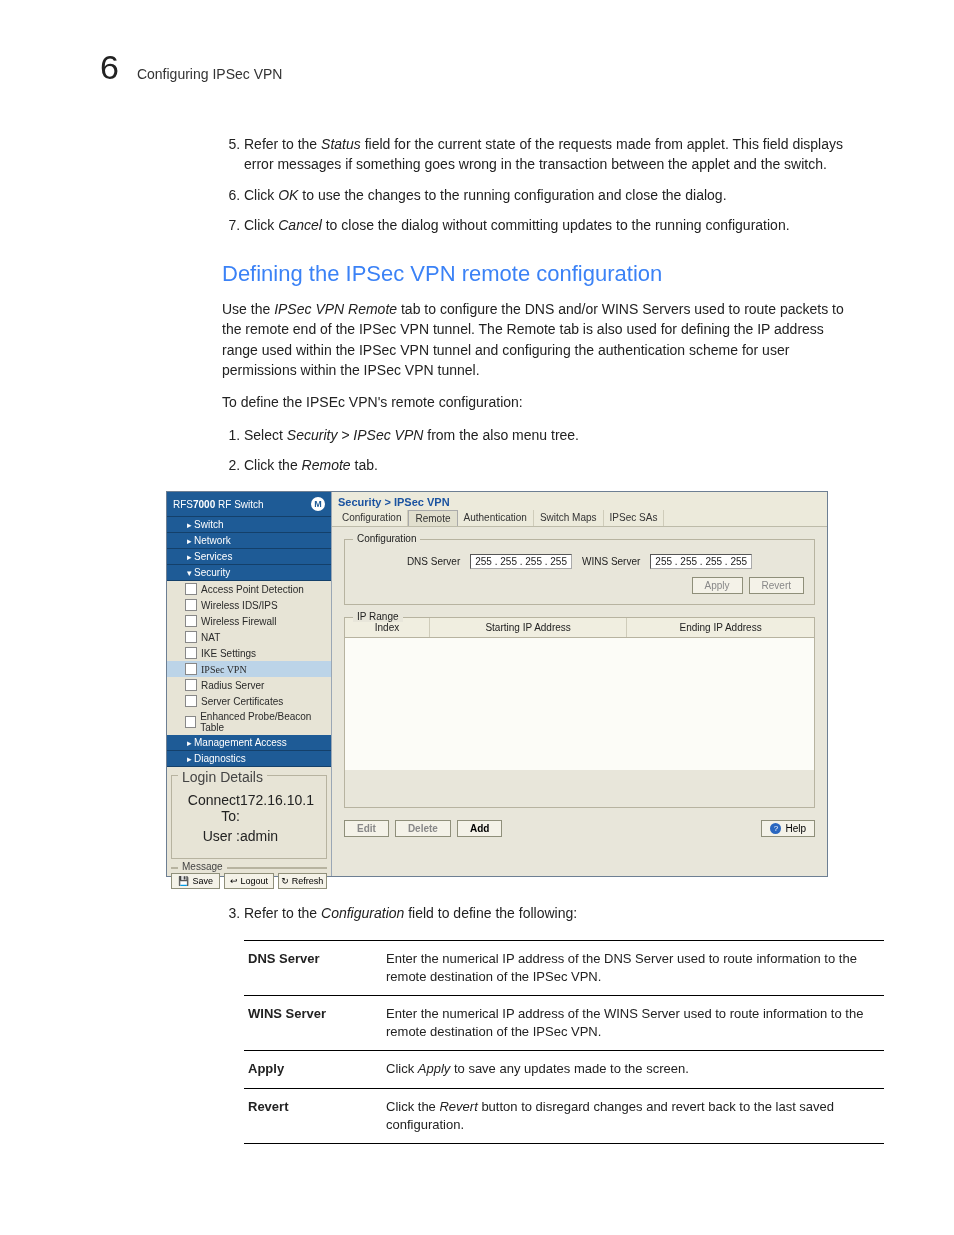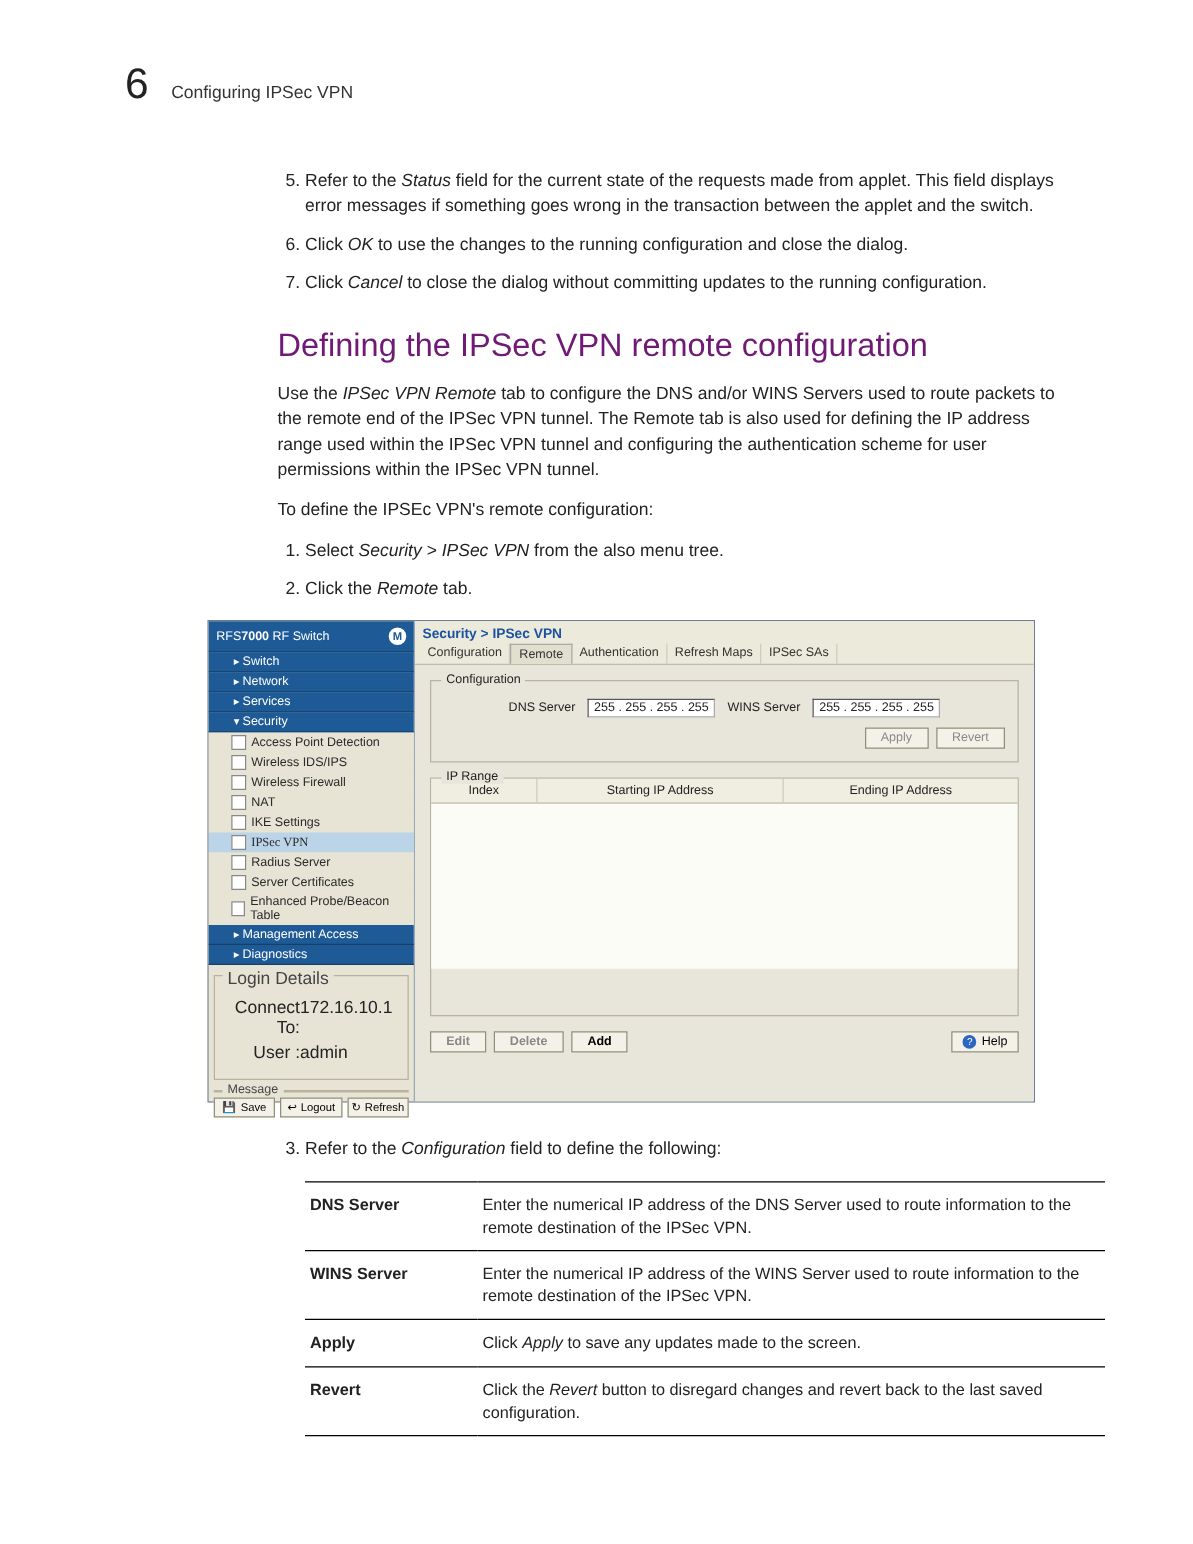--- a/index.html
+++ b/index.html
@@ -38,24 +38,24 @@
     margin: 0 0 16px 0;
     padding-left: 22px;
   }
   ol > li {
     margin-bottom: 10px;
     line-height: 1.45;
   }
   .ital { font-style: italic; }
   h2 {
     font-family: Arial, sans-serif;
-    font-size: 26px;
+    font-size: 22px;
     font-weight: 400;
     margin: 26px 0 12px 0;
-    color: #701a75;
+    color: #3b82f6;
   }
   p { line-height: 1.45; margin: 0 0 12px 0; }
 
   
   .app {
     display: flex;
     border: 1px solid #6d7f93;
     width: 660px;
     height: 384px;
     background: #e8e6da;
@@ -406,21 +406,21 @@
             </button>
         </div>
       </div>
 
       <div class="main">
         <div class="crumb">Security &gt; IPSec VPN</div>
         <div class="tabs">
           <span>Configuration</span>
           <span class="sel">Remote</span>
           <span>Authentication</span>
-          <span>Refresh Maps</span>
+          <span>Switch Maps</span>
           <span>IPSec SAs</span>
         </div>
 
         <div class="panel">
           <div class="fieldset">
             <span class="legend">Configuration</span>
             <div class="cfg-row">
               <span>DNS Server</span>
               <span class="ip-input">255 . 255 . 255 . 255</span>
               <span>WINS Server</span>

